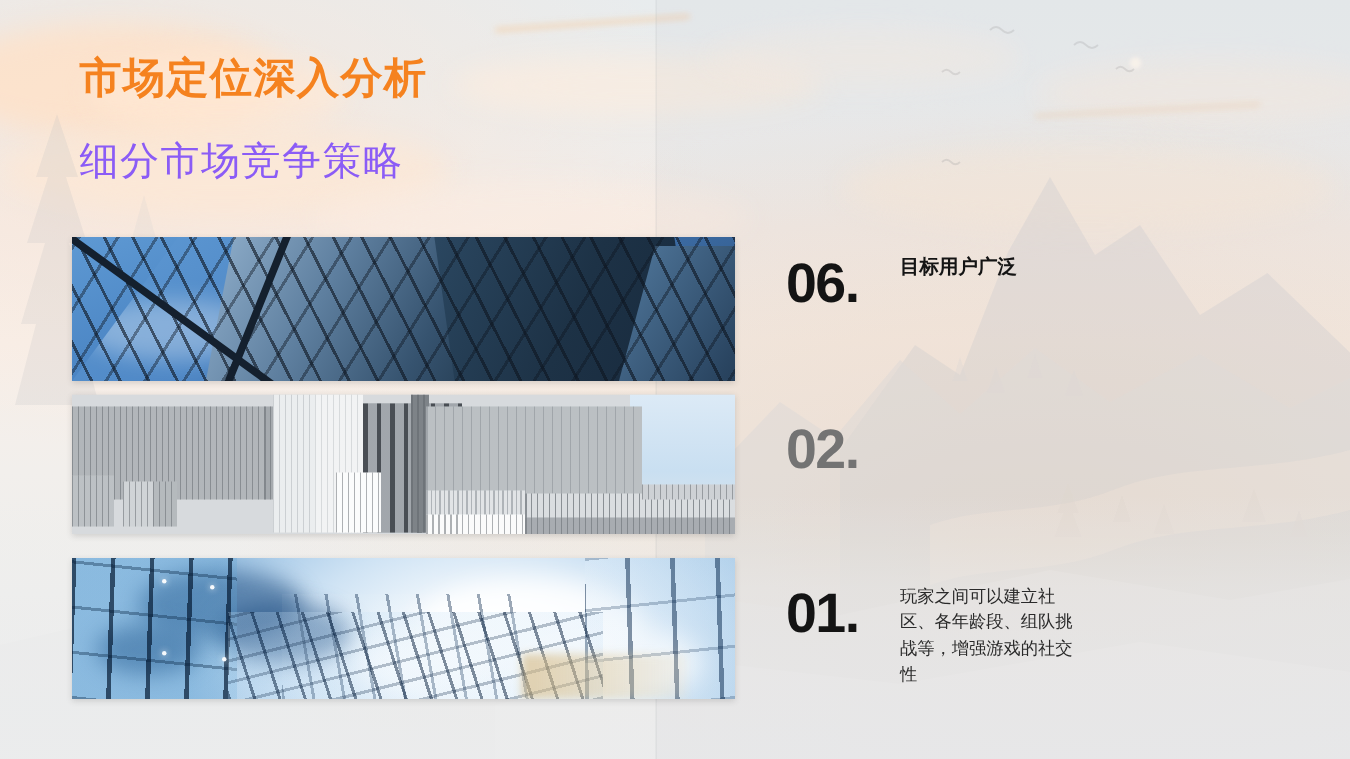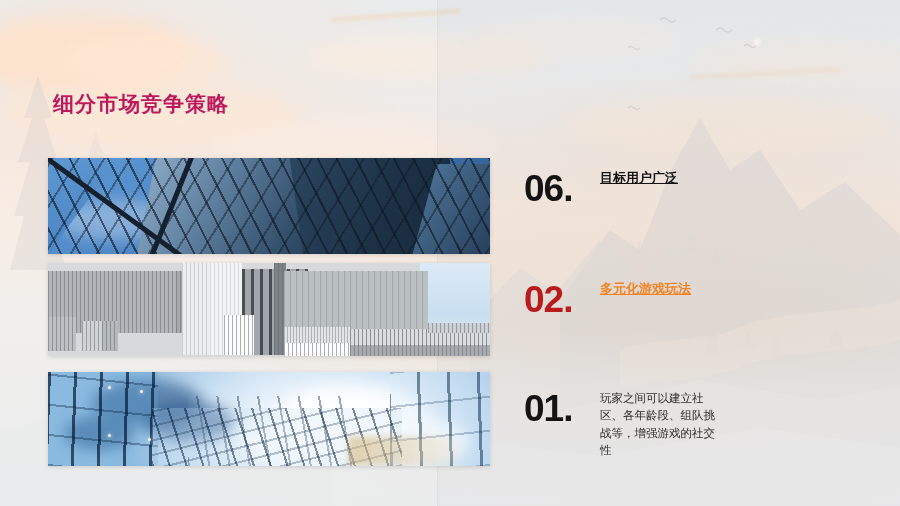--- a/index.html
+++ b/index.html
@@ -97,24 +97,24 @@
     left: 53px; top: 33px;
     font-size: 28px;
     font-weight: 700;
     letter-spacing: 1px;
     color: #F5821F;
     white-space: nowrap;
   }
   .subtitle {
     position: absolute;
     left: 53px; top: 90px;
-    font-size: 21px;
-    font-weight: 700;
+    font-size: 26px;
+    font-weight: 400;
     letter-spacing: 1px;
-    color: #be185d;
+    color: #8b5cf6;
     white-space: nowrap;
   }
 
   
   .photo {
     position: absolute;
     left: 48px;
     width: 442px;
     overflow: hidden;
     box-shadow: 0 1px 4px rgba(60,60,60,0.18);
@@ -256,32 +256,31 @@
 
   .item-num {
     position: absolute;
     left: 0; top: 0;
     font-size: 37px;
     font-weight: 700;
     letter-spacing: -1px;
     line-height: 1;
     color: #141414;
   }
-  .item-num.accent { color: #b91c1c; }
+  .item-num.accent { color: #737373; }
 
   .item-body { position: absolute; left: 76px; top: 0; width: 125px; }
 
   .item-head {
     font-size: 13px;
     font-weight: 700;
     color: #141414;
     line-height: 1.25;
     margin-bottom: 2px;
     white-space: nowrap;
-    text-decoration: underline;
   }
   .item-head.accent { color: #F5821F; }
 
   .item-desc {
     font-size: 11.5px;
     font-weight: 400;
     color: #2a2a2a;
     line-height: 1.5;
     word-break: break-all;
   }
@@ -348,20 +347,21 @@
       <g fill="#cdd0d2" opacity="0.45">
         <path d="M124,110 L132,140 L127,140 L136,176 L112,176 L121,140 L116,140 Z"></path>
       </g>
     </svg>
   </div>
 
   <div class="bg-haze"></div>
   <div class="bg-seam2"></div>
   <div class="bg-seam"></div>
 
+  <div class="title">市场定位深入分析</div>
   <div class="subtitle">细分市场竞争策略</div>
 
   <div class="photo" id="photo1">
     <div class="inner">
       <div class="p1-sky"></div>
       <div class="p1-cloud"></div>
       <div class="p1-tower p1-t1"></div>
       <div class="p1-tower p1-t2"></div>
       <div class="p1-tower p1-t3"></div>
       <div class="p1-mask-sky"></div>
@@ -419,21 +419,20 @@
   <div class="item" id="item1">
     <div class="item-num">06.</div>
     <div class="item-body">
       <div class="item-head">目标用户广泛</div>
     </div>
   </div>
 
   <div class="item" id="item2">
     <div class="item-num accent">02.</div>
     <div class="item-body">
-      <div class="item-head accent">多元化游戏玩法</div>
     </div>
   </div>
 
   <div class="item" id="item3">
     <div class="item-num">01.</div>
     <div class="item-body">
       <div class="item-desc">玩家之间可以建立社区、各年龄段、组队挑战等，增强游戏的社交性</div>
     </div>
   </div>
 

